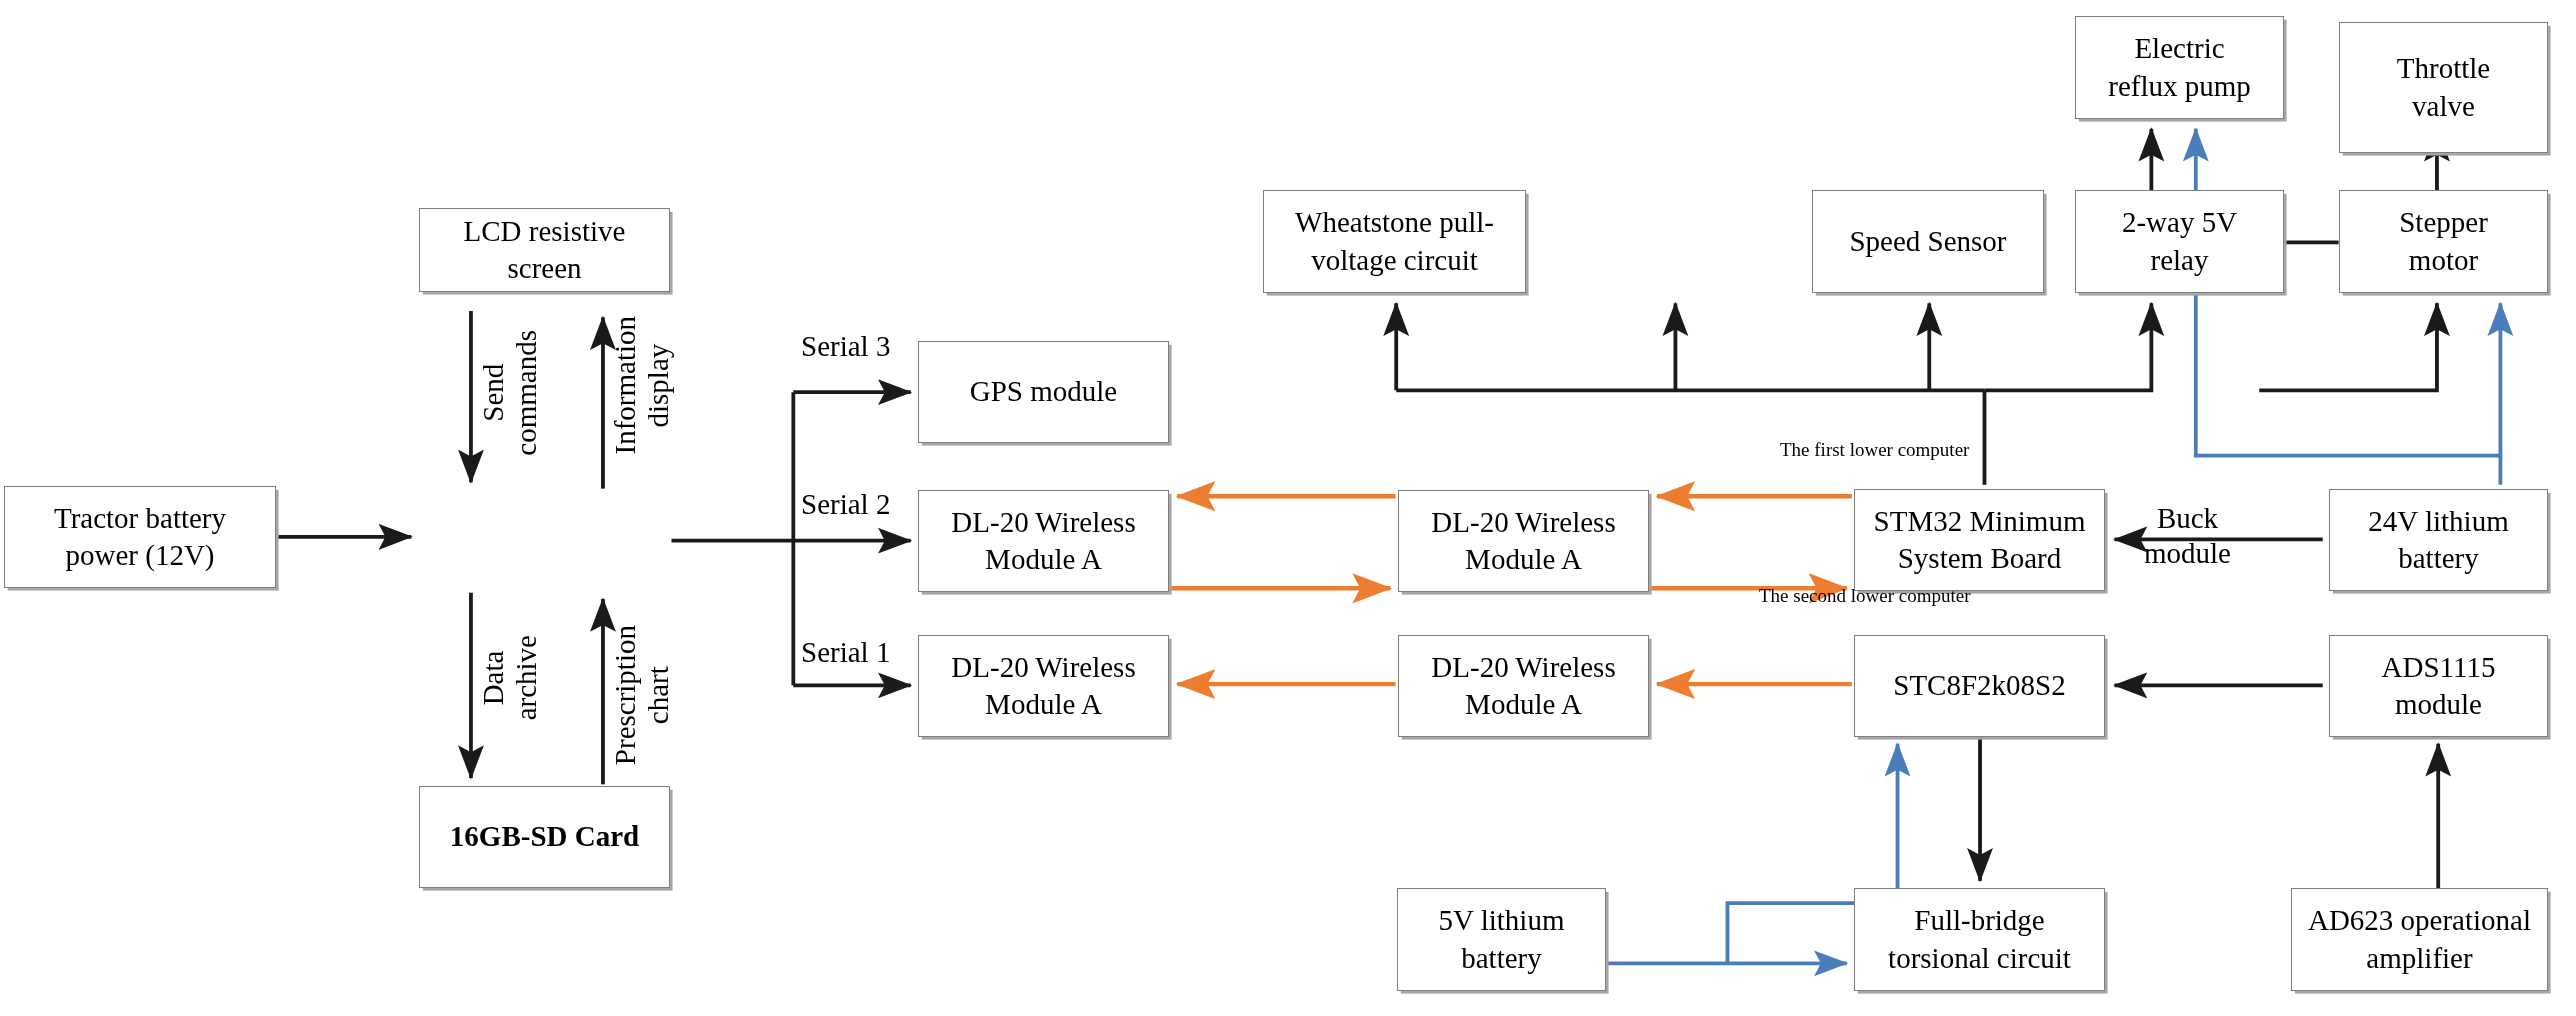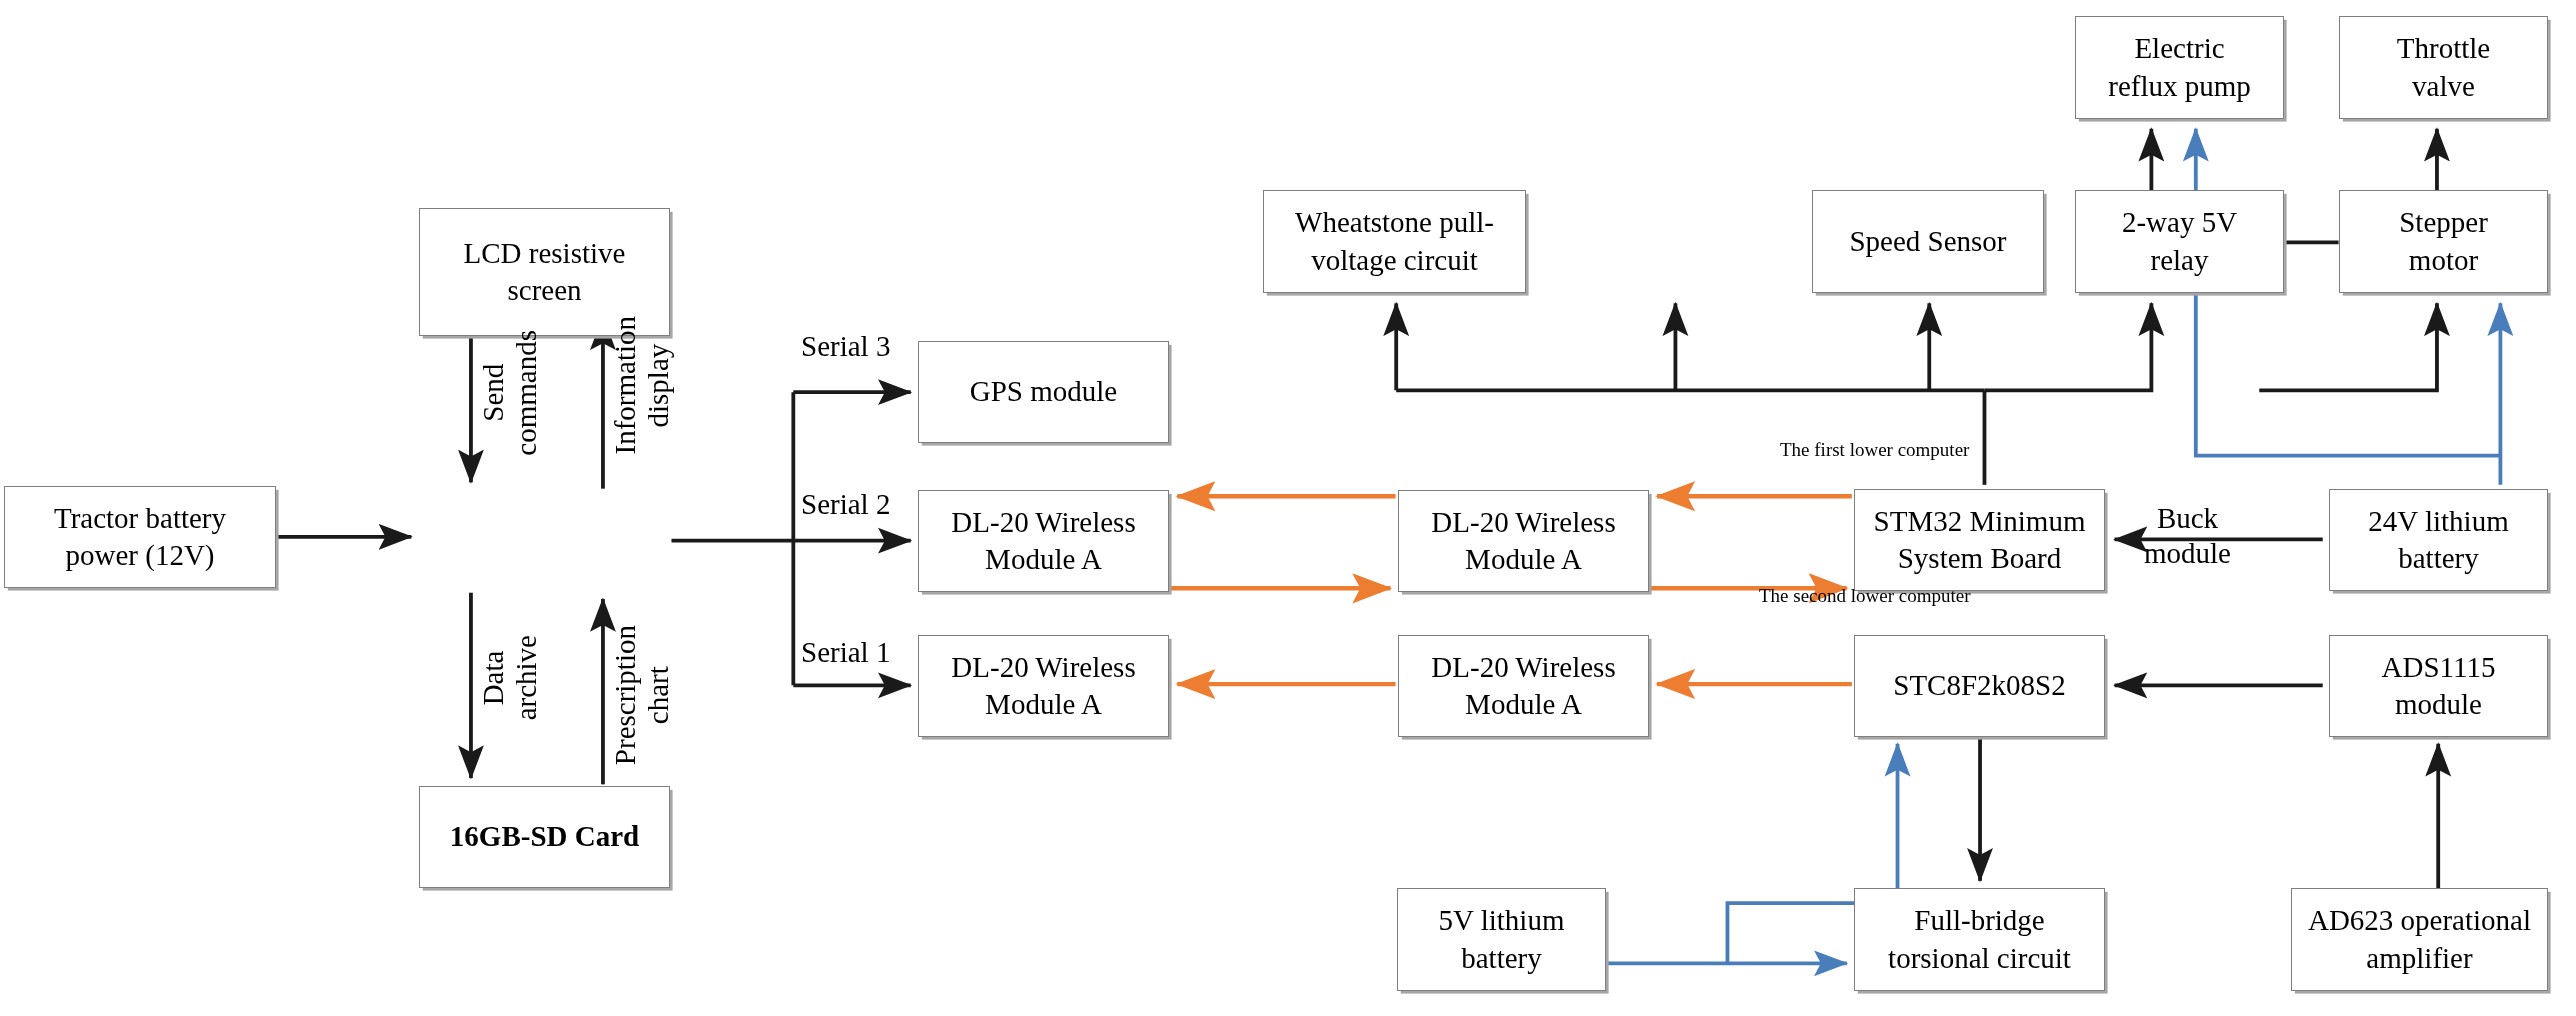--- a/index.html
+++ b/index.html
@@ -95,42 +95,42 @@
       <path d="M3940,718 L3460,718 L3460,203" marker-end="url(#ahBl)"></path>
 
       <path d="M2532,1518 L2910,1518" marker-end="url(#ahBl)"></path>
 
       <path d="M2722,1518 L2722,1423 L2990,1423 L2990,1172" marker-end="url(#ahBl)"></path>
     </g>
   </svg>
 
   <div class="node" style="left: 4px; top: 486px; width: 272px; height: 102px; white-space: pre-line;">Tractor battery
 power (12V)</div>
-  <div class="node" style="left: 419px; top: 208px; width: 251px; height: 128px; white-space: pre-line;">LCD resistive
+  <div class="node" style="left: 419px; top: 208px; width: 251px; height: 84px; white-space: pre-line;">LCD resistive
 screen</div>
   <div class="node" style="left: 419px; top: 786px; width: 251px; height: 102px; white-space: pre-line; font-weight: bold;">16GB-SD Card</div>
   <div class="node" style="left: 918px; top: 341px; width: 251px; height: 102px; white-space: pre-line;">GPS module</div>
   <div class="node" style="left: 918px; top: 490px; width: 251px; height: 102px; white-space: pre-line;">DL-20 Wireless
 Module A</div>
   <div class="node" style="left: 918px; top: 635px; width: 251px; height: 102px; white-space: pre-line;">DL-20 Wireless
 Module A</div>
   <div class="node" style="left: 1398px; top: 490px; width: 251px; height: 102px; white-space: pre-line;">DL-20 Wireless
 Module A</div>
   <div class="node" style="left: 1398px; top: 635px; width: 251px; height: 102px; white-space: pre-line;">DL-20 Wireless
 Module A</div>
   <div class="node" style="left: 1263px; top: 190px; width: 263px; height: 103px; white-space: pre-line;">Wheatstone pull-
 voltage circuit</div>
   <div class="node" style="left: 1812px; top: 190px; width: 232px; height: 103px; white-space: pre-line;">Speed Sensor</div>
   <div class="node" style="left: 2075px; top: 190px; width: 209px; height: 103px; white-space: pre-line;">2-way 5V
 relay</div>
   <div class="node" style="left: 2339px; top: 190px; width: 209px; height: 103px; white-space: pre-line;">Stepper
 motor</div>
   <div class="node" style="left: 2075px; top: 16px; width: 209px; height: 103px; white-space: pre-line;">Electric
 reflux pump</div>
-  <div class="node" style="left: 2339px; top: 16px; width: 209px; height: 103px; white-space: pre-line;">Throttle
+  <div class="node" style="left: 2339px; top: 22px; width: 209px; height: 131px; white-space: pre-line;">Throttle
 valve</div>
   <div class="node" style="left: 1854px; top: 489px; width: 251px; height: 102px; white-space: pre-line;">STM32 Minimum
 System Board</div>
   <div class="node" style="left: 2329px; top: 489px; width: 219px; height: 102px; white-space: pre-line;">24V lithium
 battery</div>
   <div class="node" style="left: 1854px; top: 635px; width: 251px; height: 102px; white-space: pre-line;">STC8F2k08S2</div>
   <div class="node" style="left: 2329px; top: 635px; width: 219px; height: 102px; white-space: pre-line;">ADS1115
 module</div>
   <div class="node" style="left: 1397px; top: 888px; width: 209px; height: 103px; white-space: pre-line;">5V lithium
 battery</div>

